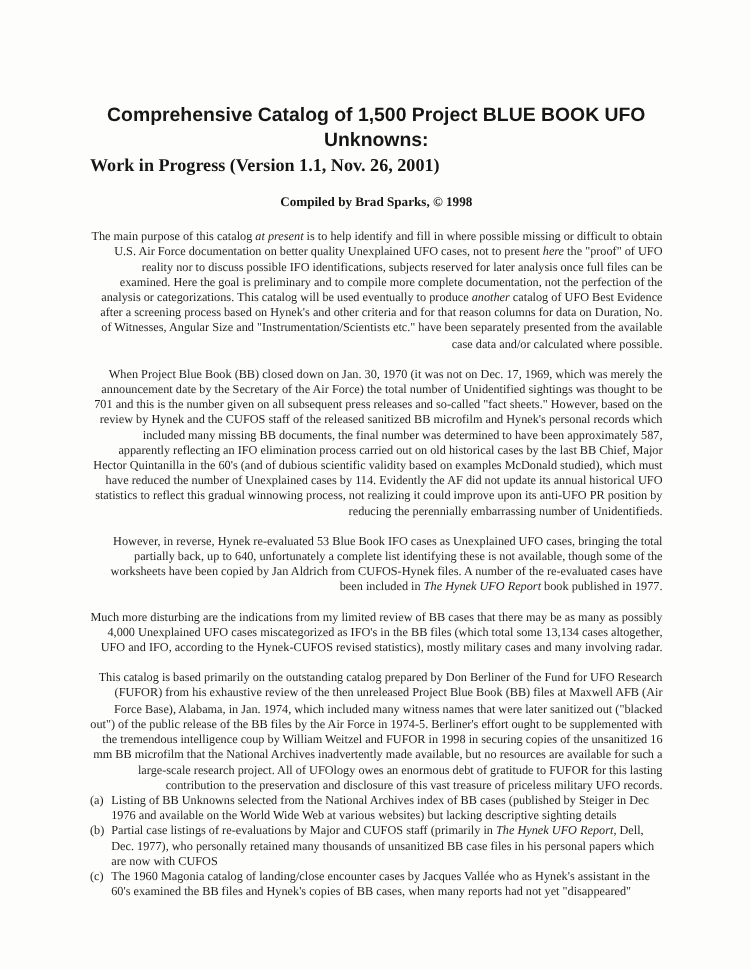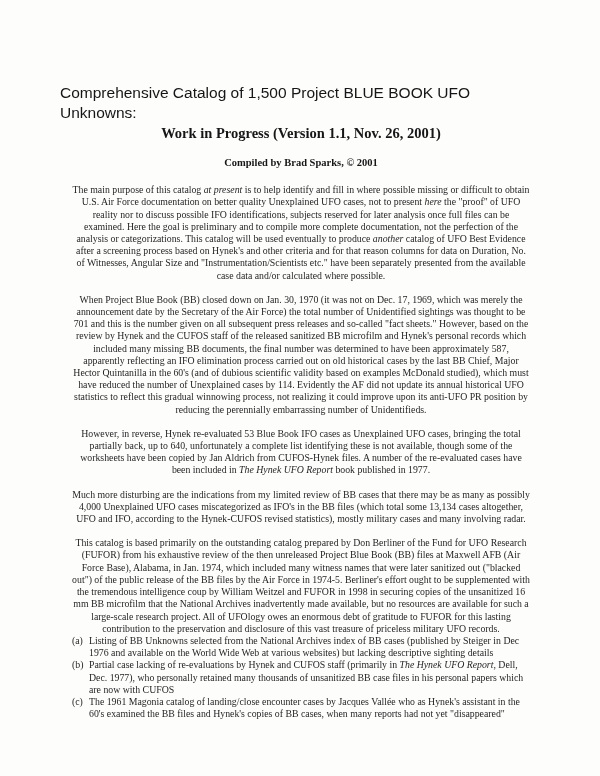--- a/index.html
+++ b/index.html
@@ -14,73 +14,73 @@
     background: #fdfdfc;
     padding: 83px 70px 0 72px;
     color: #1f1f1f;
     font-family: "Liberation Serif", serif;
     font-size: 9.8px;
     line-height: 12.2px;
   }
   .title1 {
     margin: 0 -12px;
     font-family: "Liberation Sans", sans-serif;
-    font-weight: normal;
+    font-weight: bold;
     font-size: 15.5px;
     line-height: 20px;
+    text-align: center;
     color: #161616;
   }
   .title2 {
     margin: 0;
     font-family: "Liberation Serif", serif;
     font-weight: bold;
     font-size: 14.5px;
     line-height: 21px;
-    text-align: center;
     color: #161616;
   }
   .byline {
     margin-top: 13px;
     font-weight: bold;
     font-size: 10.5px;
     text-align: center;
     color: #161616;
   }
   .paragraphs p {
     margin: 12px 0 0 0;
-    text-align: center;
+    text-align: right;
   }
   .paragraphs p:first-child { margin-top: 15px; }
   em { font-style: italic; }
   .list-intro { margin-top: 12px; }
   .augmented-list .list-item { display: flex; }
   .list-marker { flex: 0 0 17px; width: 17px; }
   .list-body { flex: 1; }
 </style>
 </head>
 <body>
 
 <div class="page">
   <h1 class="title1">Comprehensive Catalog of 1,500 Project BLUE BOOK UFO Unknowns:</h1>
   <h1 class="title2">Work in Progress (Version 1.1, Nov. 26, 2001)</h1>
-  <div class="byline">Compiled by Brad Sparks, © 2001</div>
+  <div class="byline">Compiled by Brad Sparks, © 1998</div>
   <div class="paragraphs">
       <p><span>The main purpose of this catalog </span><em>at present</em><span> is to help identify and fill in where possible missing or difficult to obtain U.S. Air Force documentation on better quality Unexplained UFO cases, not to present </span><em>here</em><span> the "proof" of UFO reality nor to discuss possible IFO identifications, subjects reserved for later analysis once full files can be examined.  Here the goal is preliminary and to compile more complete documentation, not the perfection of the analysis or categorizations. This catalog will be used eventually to produce </span><em>another</em><span> catalog of UFO Best Evidence after a screening process based on Hynek's and other criteria and for that reason columns for data on Duration, No. of Witnesses, Angular Size and "Instrumentation/Scientists etc." have been separately presented from the available case data and/or calculated where possible.</span></p>
       <p><span>When Project Blue Book (BB) closed down on Jan. 30, 1970 (it was not on Dec. 17, 1969, which was merely the announcement date by the Secretary of the Air Force) the total number of Unidentified sightings was thought to be 701 and this is the number given on all subsequent press releases and so-called "fact sheets."  However, based on the review by Hynek and the CUFOS staff of the released sanitized BB microfilm and Hynek's personal records which included many missing BB documents, the final number was determined to have been approximately 587, apparently reflecting an IFO elimination process carried out on old historical cases by the last BB Chief, Major Hector Quintanilla in the 60's (and of dubious scientific validity based on examples McDonald studied), which must have reduced the number of Unexplained cases by 114.  Evidently the AF did not update its annual historical UFO statistics to reflect this gradual winnowing process, not realizing it could improve upon its anti-UFO PR position by reducing the perennially embarrassing number of Unidentifieds.</span></p>
       <p><span>However, in reverse, Hynek re-evaluated 53 Blue Book IFO cases as Unexplained UFO cases, bringing the total partially back, up to 640, unfortunately a complete list identifying these is not available, though some of the worksheets have been copied by Jan Aldrich from CUFOS-Hynek files.  A number of the re-evaluated cases have been included in </span><em>The Hynek UFO Report</em><span> book published in 1977.</span></p>
       <p><span>Much more disturbing are the indications from my limited review of BB cases that there may be as many as possibly 4,000 Unexplained UFO cases miscategorized as IFO's in the BB files (which total some 13,134 cases altogether, UFO and IFO, according to the Hynek-CUFOS revised statistics), mostly military cases and many involving radar.</span></p>
       <p><span>This catalog is based primarily on the outstanding catalog prepared by Don Berliner of the Fund for UFO Research (FUFOR) from his exhaustive review of the then unreleased Project Blue Book (BB) files at Maxwell AFB (Air Force Base), Alabama, in Jan. 1974, which included many witness names that were later sanitized out ("blacked out") of the public release of the BB files by the Air Force in 1974-5.  Berliner's effort ought to be supplemented with the tremendous intelligence coup by William Weitzel and FUFOR in 1998 in securing copies of the unsanitized 16 mm  BB microfilm that the National Archives inadvertently made available, but no resources are available for such a large-scale research project.  All of UFOlogy owes an enormous debt of gratitude to FUFOR for this lasting contribution to the preservation and disclosure of this vast treasure of priceless military UFO records.</span></p>
     </div>
   <div class="augmented-list">
       <div class="list-item">
         <span class="list-marker">(a)</span>
         <span class="list-body"><span>Listing of BB Unknowns selected from the National Archives index of BB cases (published by Steiger in Dec 1976 and available on the World Wide Web at various websites) but lacking descriptive sighting details</span></span>
       </div>
       <div class="list-item">
         <span class="list-marker">(b)</span>
-        <span class="list-body"><span>Partial case lacking of re-evaluations by Hynek and CUFOS staff (primarily in </span><em>The Hynek UFO Report</em><span>, Dell, Dec. 1977), who personally retained many thousands of unsanitized BB case files in his personal papers which are now with CUFOS</span></span>
+        <span class="list-body"><span>Partial case listings of re-evaluations by Major and CUFOS staff (primarily in </span><em>The Hynek UFO Report</em><span>, Dell, Dec. 1977), who personally retained many thousands of unsanitized BB case files in his personal papers which are now with CUFOS</span></span>
       </div>
       <div class="list-item">
         <span class="list-marker">(c)</span>
-        <span class="list-body"><span>The 1961 Magonia catalog of landing/close encounter cases by Jacques Vallée who as Hynek's assistant in the 60's examined the BB files and Hynek's copies of BB cases, when many reports had not yet "disappeared"</span></span>
+        <span class="list-body"><span>The 1960 Magonia catalog of landing/close encounter cases by Jacques Vallée who as Hynek's assistant in the 60's examined the BB files and Hynek's copies of BB cases, when many reports had not yet "disappeared"</span></span>
       </div>
     </div>
 </div>
 
 </body></html>

